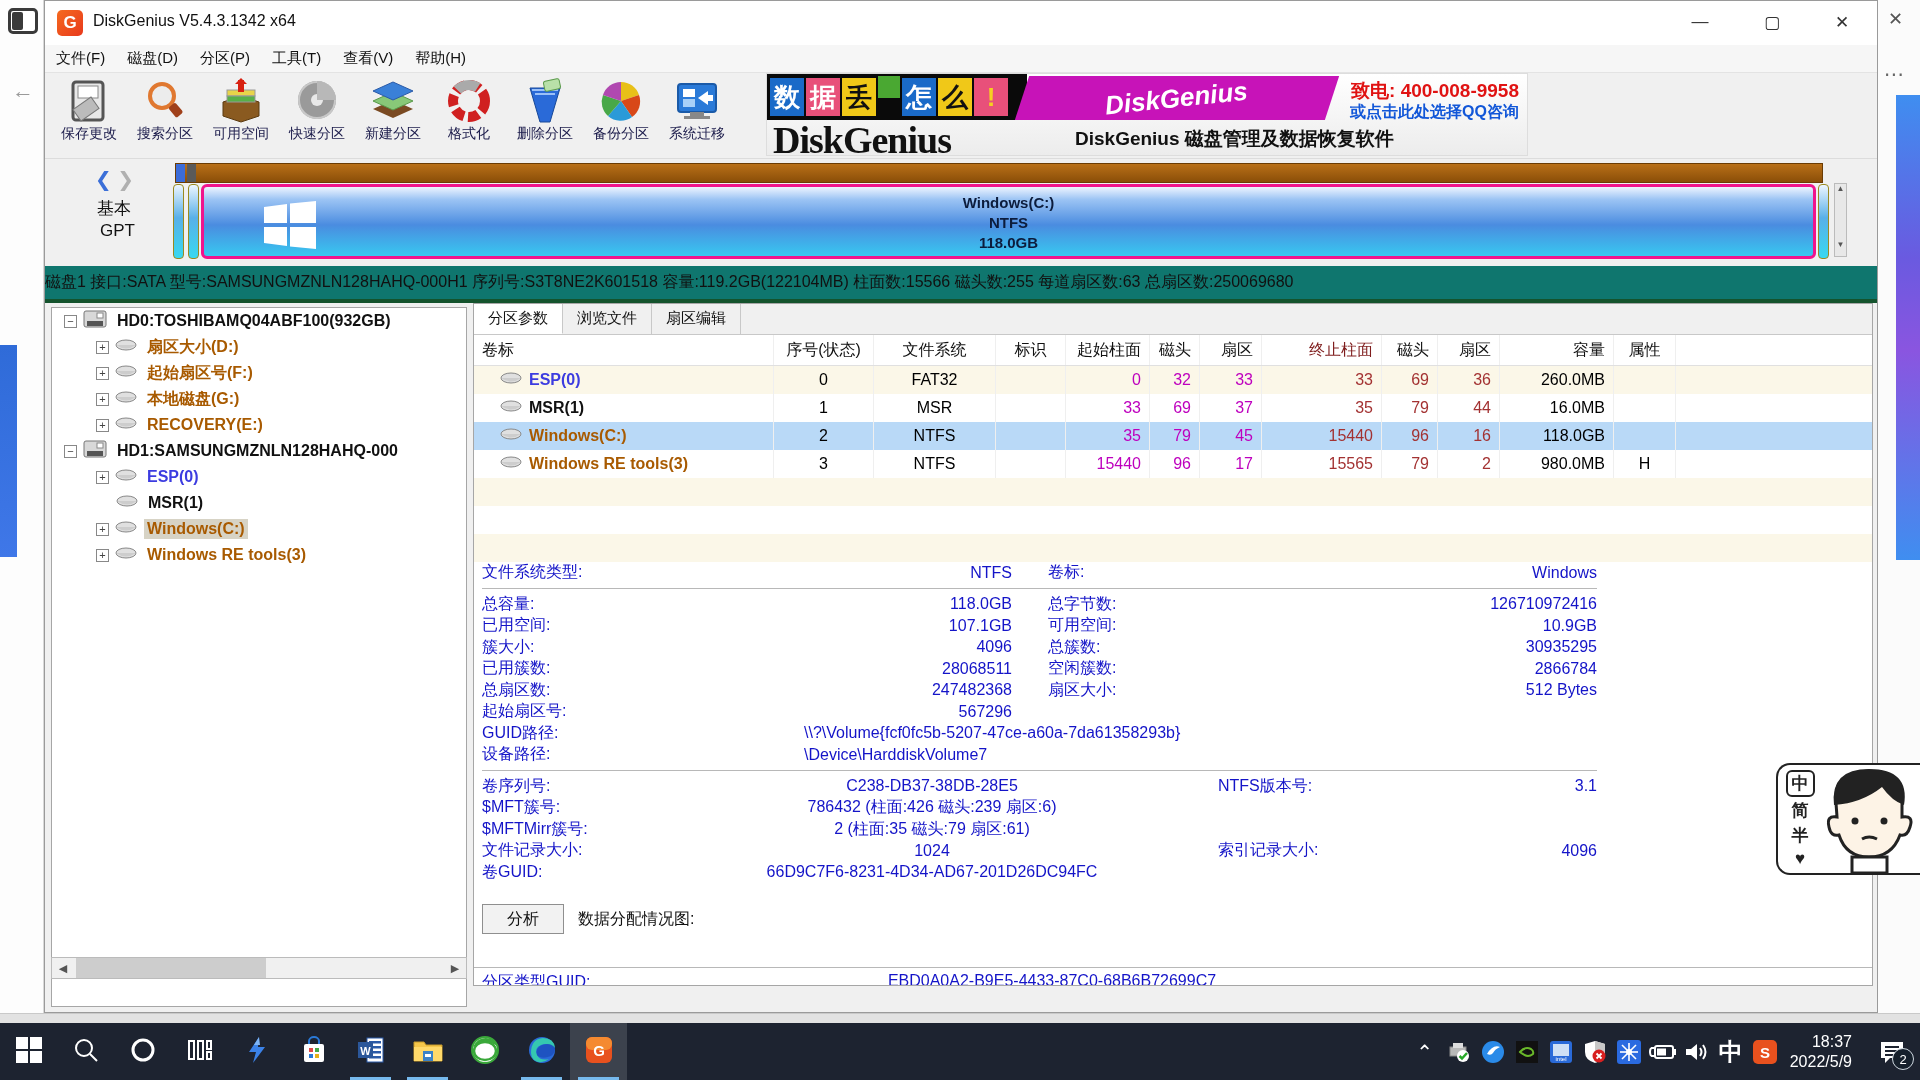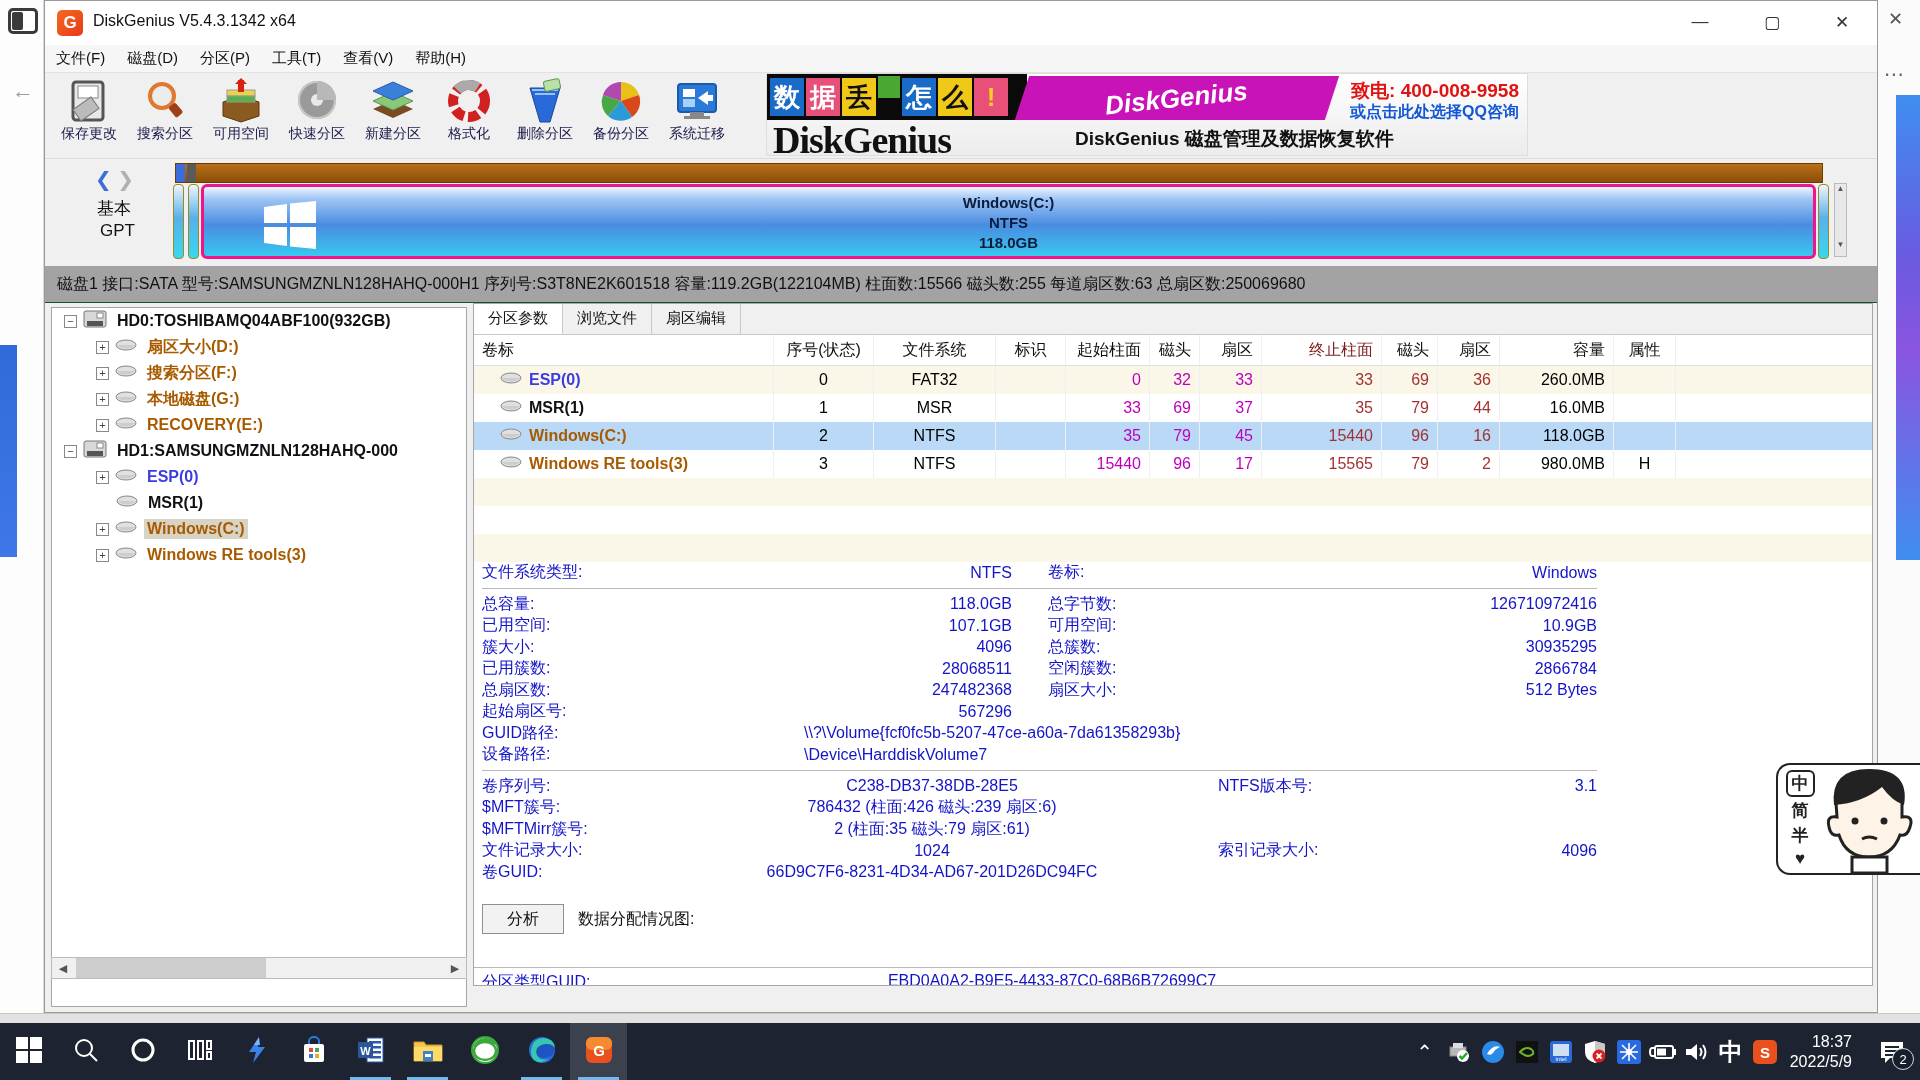--- a/index.html
+++ b/index.html
@@ -59,22 +59,22 @@
   #part-row { position:absolute; left:0; top:20px; width:100%; height:76px; display:flex; align-items:stretch; }
   .sliver { width:11px; margin:1px 2px 0 2px; border:1px solid #9a8a20; border-radius:4px;
       background:linear-gradient(#eef6ff,#58b0e8 45%,#38d8f0); }
   #main-part { flex:1; margin-top:1px; border:3px solid #f0148c; border-radius:6px; position:relative;
       background:linear-gradient(#eef4ff 0%,#9cc4f4 18%,#4a8ce0 55%,#38c8f0 100%); }
   #win-logo { position:absolute; left:60px; top:14px; }
   #main-part-label { position:absolute; left:0; top:6px; width:100%; text-align:center; color:#0c1c3c; font-size:15px; line-height:20px; }
   #bar-scroll { position:absolute; right:-16px; top:20px; width:13px; height:74px; background:#e8e8e8; border:1px solid #bbb;
       font-size:8px; color:#555; text-align:center; line-height:10px; }
   
-  #diskinfo { left:0; top:265px; width:100%; height:37px; background:#a3a3a3; border-bottom:1px solid #14532d;
-      font-size:16px; color:#111; display:flex; align-items:center; padding-left:12px; }
+  #diskinfo { left:0; top:265px; width:100%; height:37px; background:#0f766e; border-bottom:4px solid #14532d;
+      font-size:16px; color:#111; display:flex; align-items:center; padding-left:0; }
   
   #tree { left:6px; top:306px; width:416px; height:700px; background:#fff; border:1px solid #a6a6a6; overflow:hidden; }
   .tnode { position:relative; height:26px; display:flex; align-items:center; font-weight:bold; font-size:16px; white-space:nowrap; }
   .tnode .box { width:13px; height:13px; border:1px solid #888; background:#fff; font-size:11px; line-height:11px;
       text-align:center; color:#444; margin-right:6px; flex:none; font-weight:normal; }
   .tnode .spacer { width:20px; flex:none; }
   .disk-ico, .part-ico { margin-right:7px; flex:none; }
   .sel-tan { background:#d7d3c5; }
   
   #rpanel { left:428px; top:302px; width:1400px; height:683px; background:#fff; border:1px solid #a6a6a6; overflow:hidden; }
@@ -349,21 +349,21 @@
             <path d="M1 7 Q11 14 21 7" fill="#c0c0c0" opacity="0.6"></path>
           </svg></span>
         <div class="nm-brown" style="padding: 1px 3px;">扇区大小(D:)</div>
       </div>
       <div class="tnode" style="padding-left: 44px;">
         <div class="box">+</div>
         <span><svg class="part-ico" width="22" height="14" viewBox="0 0 22 14">
             <ellipse cx="11" cy="7" rx="10" ry="5" fill="#e0e0e0" stroke="#888"></ellipse>
             <path d="M1 7 Q11 14 21 7" fill="#c0c0c0" opacity="0.6"></path>
           </svg></span>
-        <div class="nm-brown" style="padding: 1px 3px;">搜索分区(F:)</div>
+        <div class="nm-brown" style="padding: 1px 3px;">起始扇区号(F:)</div>
       </div>
       <div class="tnode" style="padding-left: 44px;">
         <div class="box">+</div>
         <span><svg class="part-ico" width="22" height="14" viewBox="0 0 22 14">
             <ellipse cx="11" cy="7" rx="10" ry="5" fill="#e0e0e0" stroke="#888"></ellipse>
             <path d="M1 7 Q11 14 21 7" fill="#c0c0c0" opacity="0.6"></path>
           </svg></span>
         <div class="nm-brown" style="padding: 1px 3px;">本地磁盘(G:)</div>
       </div>
       <div class="tnode" style="padding-left: 44px;">

